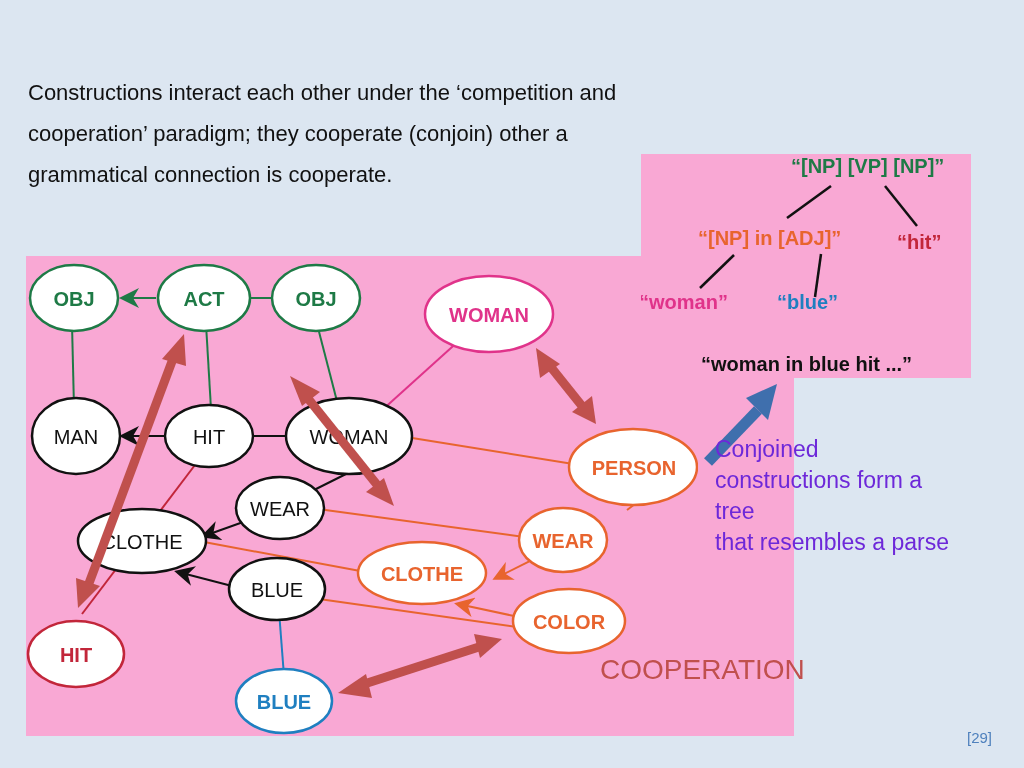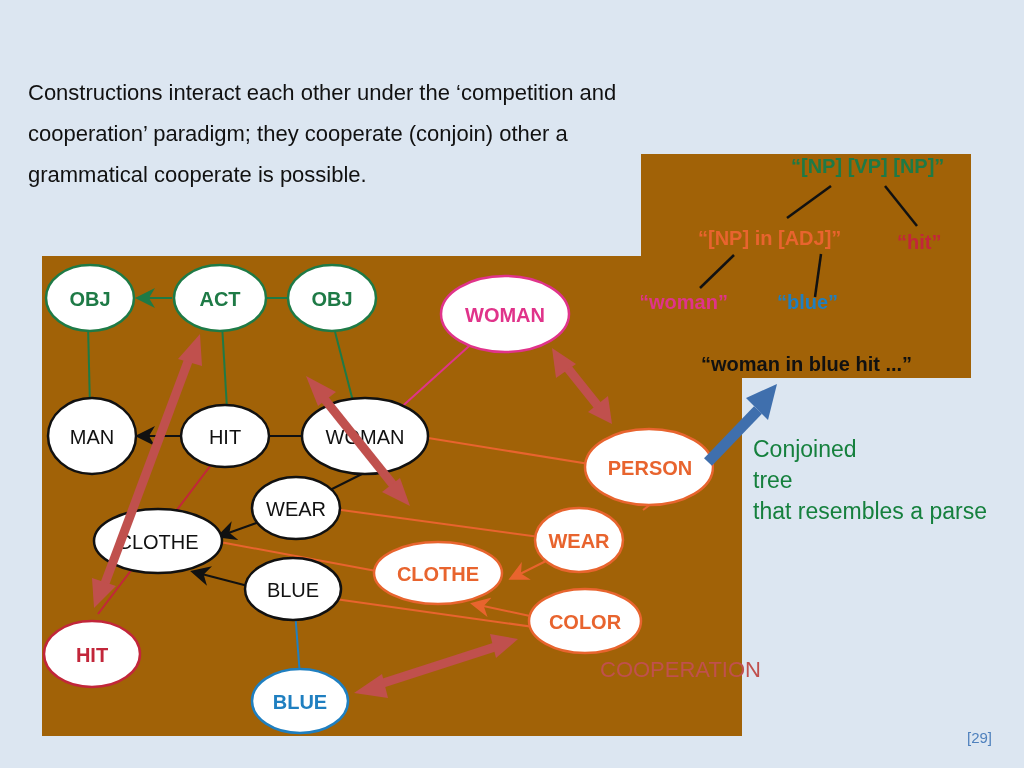--- a/index.html
+++ b/index.html
@@ -1,33 +1,33 @@
 <!DOCTYPE html>
 <html><head>
 <meta charset="utf-8">
 <style>
   html, body { margin:0; padding:0; }
   body { width:1024px; height:768px; background:#dce6f1; position:relative; overflow:hidden; font-family:"Liberation Sans", sans-serif; }
   .title { position:absolute; left:28px; top:24px; width:960px; font-size:22px; line-height:41px; color:#111;margin-top:48px; }
   .title div { white-space:nowrap; }
-  .panel { position:absolute; background:#a16207; }
-  .graph { left:26px; top:256px; width:700px; height:480px;margin-left:16px; }
+  .panel { position:absolute; background:#f9a8d4; }
+  .graph { left:26px; top:256px; width:768px; height:480px; }
   .tree { left:641px; top:154px; width:330px; height:224px; }
   svg { position:absolute; left:0; top:0; }
-  .note { position:absolute; left:753px; top:434px; width:270px; font-size:23px; line-height:31px; color:#15803d; }
-  .coop { position:absolute; left:600px; top:654px; font-size:22px; line-height:31px; color:#c0504d; white-space:nowrap; }
+  .note { position:absolute; left:715px; top:434px; width:270px; font-size:23px; line-height:31px; color:#6d28d9; }
+  .coop { position:absolute; left:600px; top:654px; font-size:28px; line-height:31px; color:#c0504d; white-space:nowrap; }
   .pagenum { position:absolute; left:967px; top:729px; font-size:15px; color:#4f81bd;text-align:center; }
 </style>
 </head>
 <body>
 
 <div class="title">
   <div>Constructions interact each other under the ‘competition and</div>
   <div>cooperation’ paradigm; they cooperate (conjoin) other a</div>
-  <div>grammatical cooperate is possible.</div>
+  <div>grammatical connection is cooperate.</div>
 </div>
 
 <div class="panel graph">
   <svg width="672" height="480" viewBox="0 0 672 480">
     <defs>
       <marker id="ab" markerWidth="10" markerHeight="10" refX="8" refY="5" orient="auto">
           <path d="M0,0 L10,5 L0,10 L3,5 z" fill="#111"></path>
         </marker>
       <marker id="ag" markerWidth="10" markerHeight="10" refX="8" refY="5" orient="auto">
           <path d="M0,0 L10,5 L0,10 L3,5 z" fill="#1e7a46"></path>
@@ -173,20 +173,21 @@
 
 <svg width="1024" height="768" style="pointer-events:none">
   <g>
     <line x1="708" y1="462" x2="758" y2="410" stroke="#3f6fad" stroke-width="11"></line>
     <polygon points="777,384 746,398 768,420" fill="#3f6fad"></polygon>
   </g>
 </svg>
 
 <div class="note">
   <div>Conjoined</div>
+  <div>constructions form a</div>
   <div>tree</div>
   <div>that resembles a parse</div>
 </div>
 
 <div class="coop">
   <div>COOPERATION</div>
 </div>
 
 <div class="pagenum">[29]</div>
 

